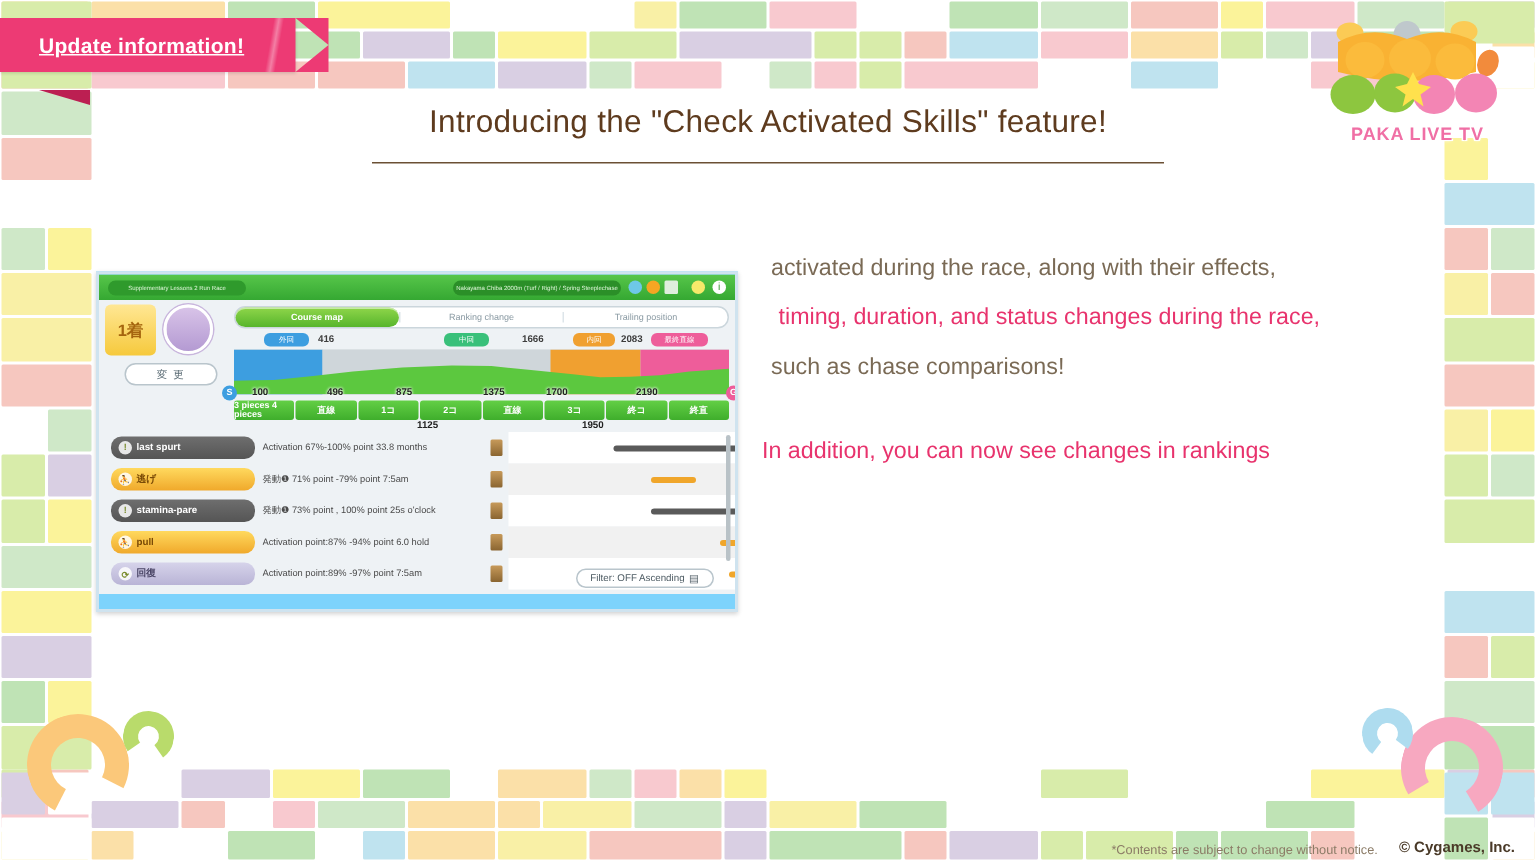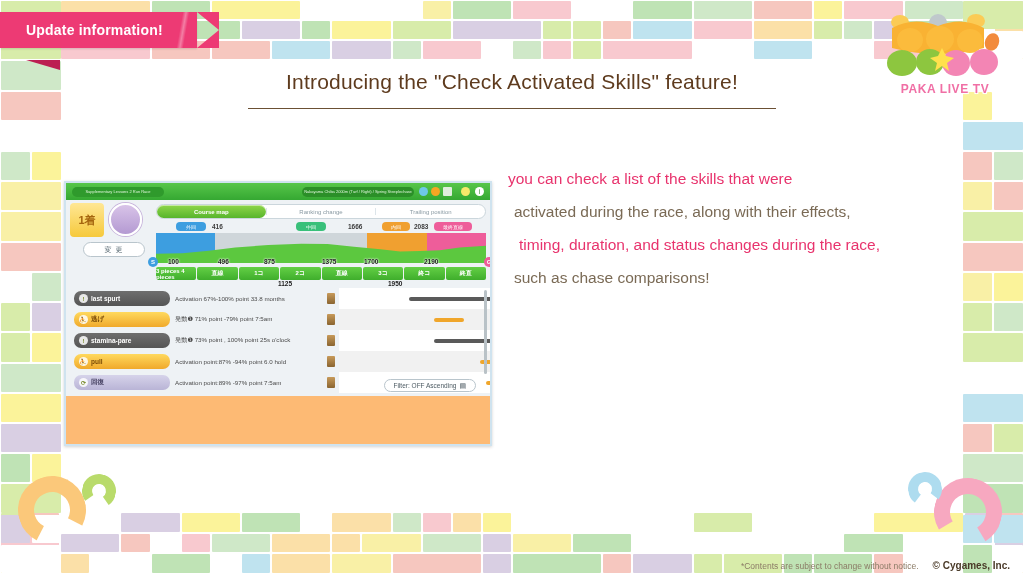--- a/index.html
+++ b/index.html
@@ -18,20 +18,21 @@
   .mosaic-left  { left:0; top:0; width:62px; height:574px; }
   .mosaic-right { right:0; top:0; width:62px; height:574px; }
 
   
   .ribbon-wrap { position:absolute; left:0; top:12px; z-index:40; }
   .ribbon {
     position:relative; background:#ED3A74; color:#fff;
     font-size:14px; font-weight:bold; letter-spacing:.2px;
     padding:8px 34px 9px 26px; height:36px; line-height:20px;
     box-shadow:0 1px 2px rgba(0,0,0,.13);
+    text-decoration:underline;
   }
   .ribbon:after{
     content:""; position:absolute; right:-22px; top:0;
     border-style:solid; border-width:18px 0 18px 22px;
     border-color:#ED3A74 transparent #ED3A74 transparent;
   }
   .ribbon-fold{
     position:absolute; left:26px; top:48px; width:0; height:0;
     border-style:solid; border-width:0 34px 10px 0;
     border-color:transparent #BC1F52 transparent transparent;
@@ -72,22 +73,22 @@
   
   .footer { position:absolute; right:14px; bottom:3px; display:flex; align-items:center; gap:14px; z-index:45; }
   .footer .note { font-size:8.5px; color:#8B7B66; }
   .footer .cg { font-size:10px; color:#4A3A28; font-weight:bold; }
 
   
   .shoe { position:absolute; border-style:solid; border-radius:50%; z-index:5; }
 
   
   .shot {
-    position:absolute; left:64px; top:181px; width:428px; height:265px;
-    background:#fdba74; border:2px solid #cfe3ef; overflow:hidden;
+    position:absolute; left:64px; top:181px; width:428px; height:227px;
+    background:#7dd3fc; border:2px solid #cfe3ef; overflow:hidden;
     box-shadow:0 1px 3px rgba(0,0,0,.18);
   }
   .shot-topbar{
     position:absolute; left:0; top:0; width:100%; height:17px;
     background:linear-gradient(#57c64a,#35a832); display:flex; align-items:center;
   }
   .pill-lbl{
     height:10px; border-radius:5px; background:#2f9a2c;
     display:flex; align-items:center; justify-content:center;
     font-size:4px; color:#dff6da; padding:0 4px; overflow:hidden; white-space:nowrap;
@@ -394,25 +395,25 @@
     </svg>
     <div class="logo-sub">PAKA LIVE TV</div>
   </div>
 
   <div class="title-area">
     <div class="title">Introducing the "Check Activated Skills" feature!</div>
     <div class="title-rule"></div>
   </div>
 
   <div class="copy" id="copy-block">
-      <p class="pink ">you can check a list of the skills that were</p>
       <p class="i1">activated during the race, along with their effects,</p>
       <p class="pink i2">timing, duration, and status changes during the race,</p>
       <p class="i1">such as chase comparisons!</p>
       <div class="gap"></div>
+      <p class="pink ">In addition, you can now see changes in rankings</p>
     </div>
 
 
   <div class="footer">
     <span class="note">*Contents are subject to change without notice.</span>
     <span class="cg">© Cygames, Inc.</span>
   </div>
 
   <div class="shot">
 

